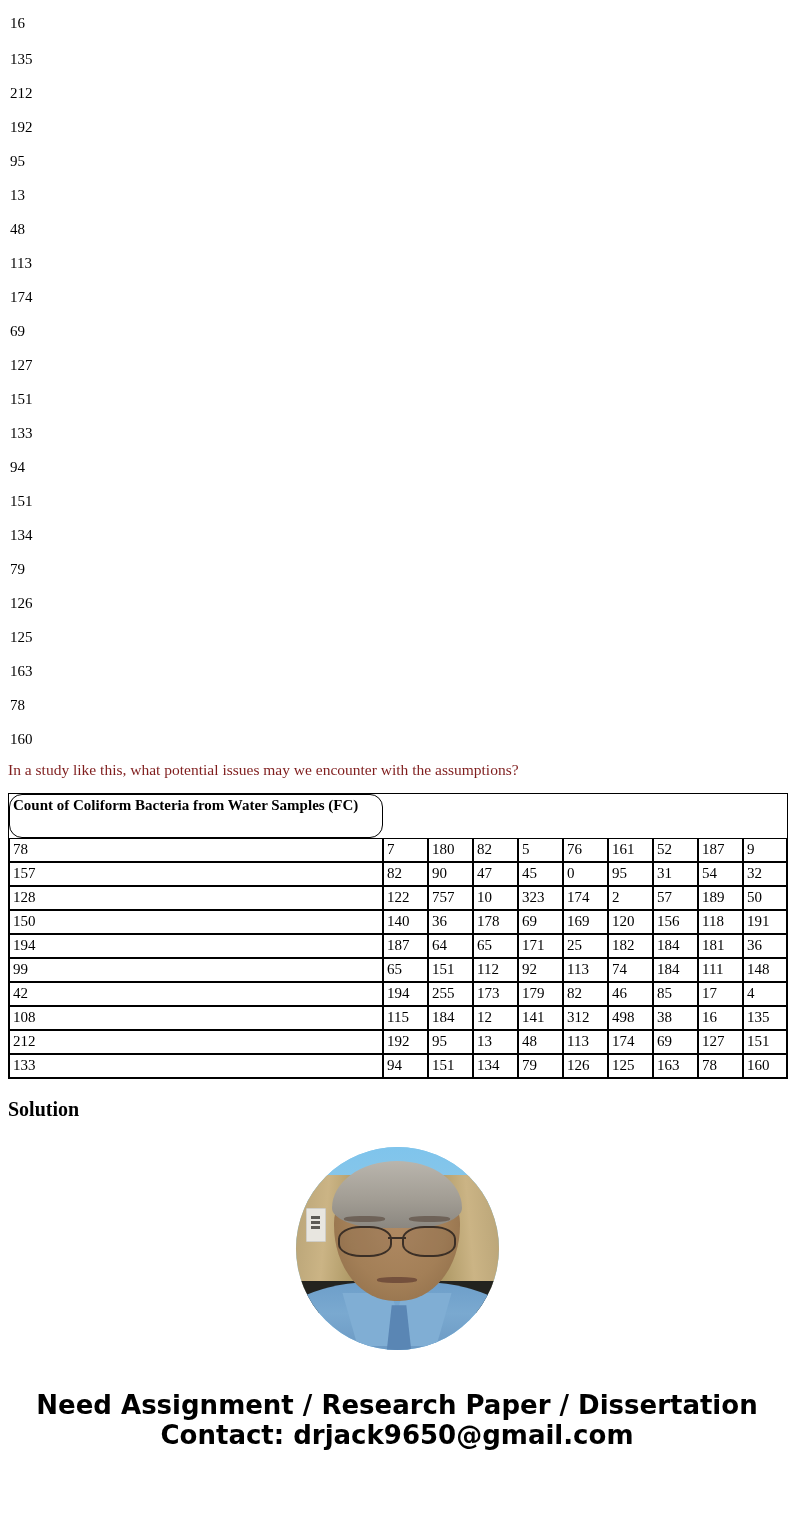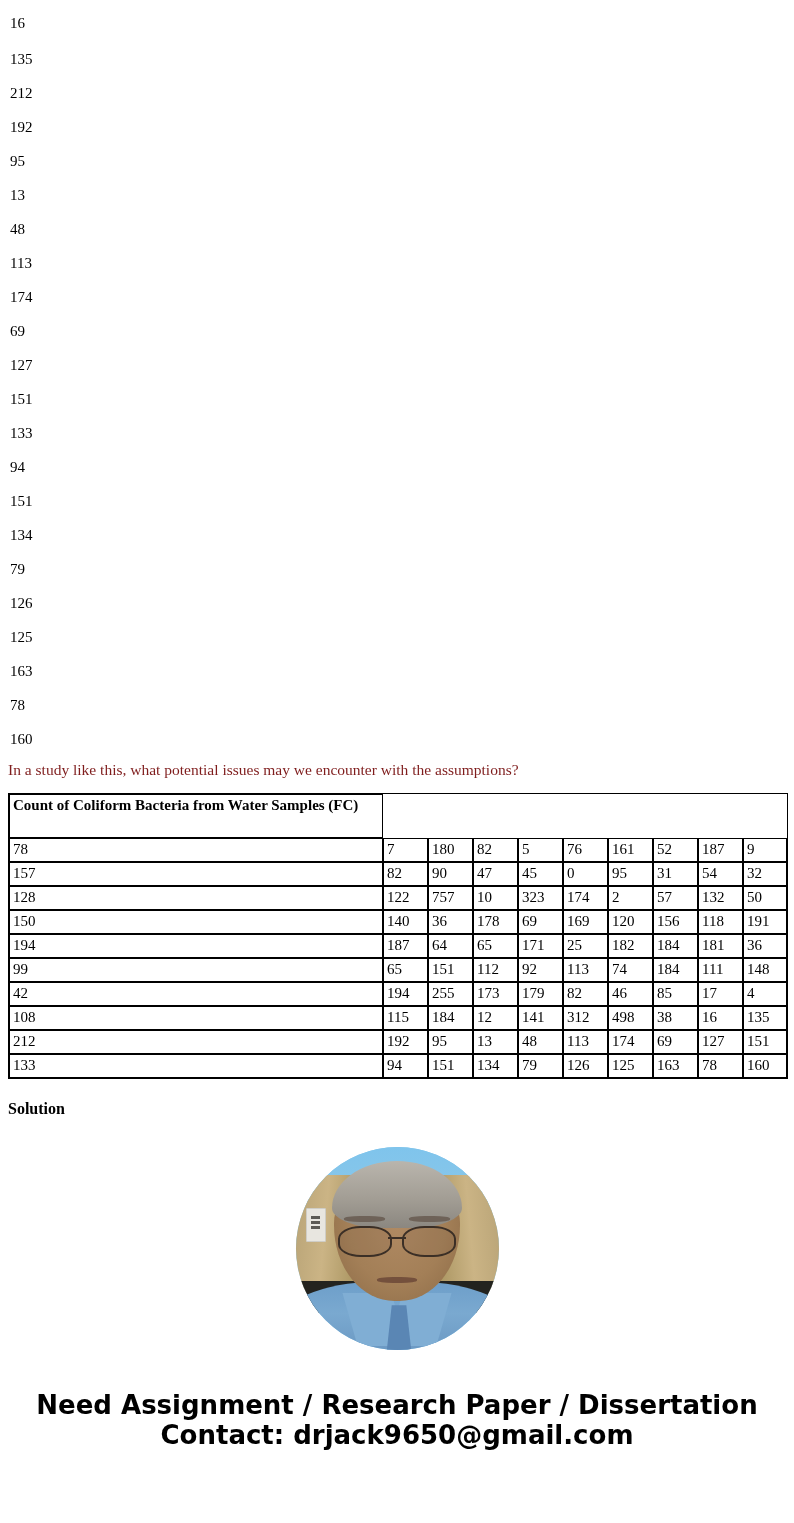--- a/index.html
+++ b/index.html
@@ -67,35 +67,36 @@
     color: #000;
     overflow: hidden;
     white-space: nowrap;
     background: #fff;
   }
   table.data th.header-cell {
     font-weight: bold;
     line-height: 19px;
     white-space: normal;
     padding: 1px 2px 3px 3px;
+    border-radius: 13px;
   }
   table.data td.blank-cell {
     border: 0;
     background: #fff;
   }
   table.data tr.header-row th.header-cell { height: 38px; }
   table.data tr.data-row td { height: 19px; }
 
   col.c-first { width: 374px; }
   col.c-n     { width: 45px; }
   col.c-last  { width: 44px; }
 
   
   .solution {
-    font-size: 16px;
+    font-size: 20px;
     font-weight: bold;
     margin: 20px 0 0 8px;
     line-height: 20px;
   }
 
   
   .avatar-block {
     margin-top: 28px;
     display: flex;
     justify-content: center;
@@ -282,21 +283,21 @@
         </tr>
         <tr class="data-row">
           <td>128</td>
           <td>122</td>
           <td>757</td>
           <td>10</td>
           <td>323</td>
           <td>174</td>
           <td>2</td>
           <td>57</td>
-          <td>132</td>
+          <td>189</td>
           <td>50</td>
         </tr>
         <tr class="data-row">
           <td>150</td>
           <td>140</td>
           <td>36</td>
           <td>178</td>
           <td>69</td>
           <td>169</td>
           <td>120</td>

